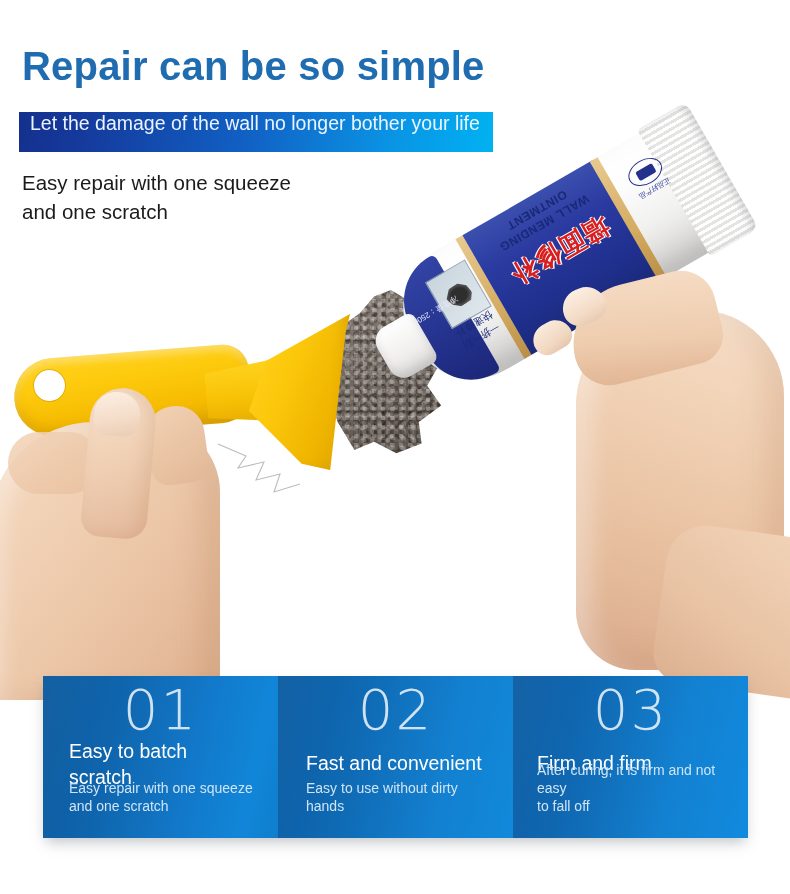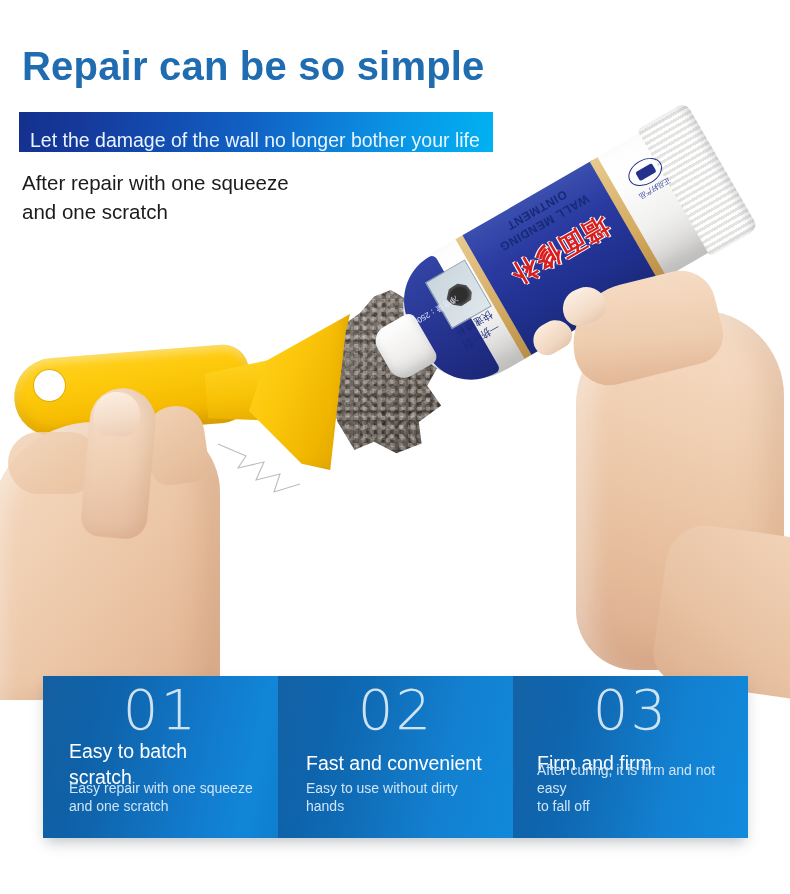--- a/index.html
+++ b/index.html
@@ -25,21 +25,21 @@
     letter-spacing:.2px;
     color:#1f6cb0;
     font-weight:700;
     white-space:nowrap;
   }
   .subbanner{
     position:absolute;
     left:19px; top:112px;
     width:474px; height:40px;
     background:linear-gradient(100deg,#14308e 0%,#153a9c 14%,#1160c4 48%,#0a93e4 78%,#00b2f2 100%);
-    display:flex; align-items:flex-end;
+    display:flex; align-items:flex-start;
   }
   .subbanner span{
     color:#eaf4ff;
     font-size:19.5px;
     padding-left:11px;
     letter-spacing:0px;
     white-space:nowrap;
   }
   .tagline{
     position:absolute;
@@ -464,21 +464,21 @@
       <div class="nail2"></div>
     </div>
   </div>
 
   <div class="headline">Repair can be so simple</div>
 
   <div class="subbanner">
     <span>Let the damage of the wall no longer bother your life</span>
   </div>
 
-  <div class="tagline">After repair with one squeeze
+  <div class="tagline">Easy repair with one squeeze
 and one scratch</div>
 
   <div class="features">
 
     <div class="feature">
       <div class="bignum">01</div>
       <div class="ftitle">Easy to batch
 scratch</div>
       <div class="fdesc">Easy repair with one squeeze
 and one scratch</div>

